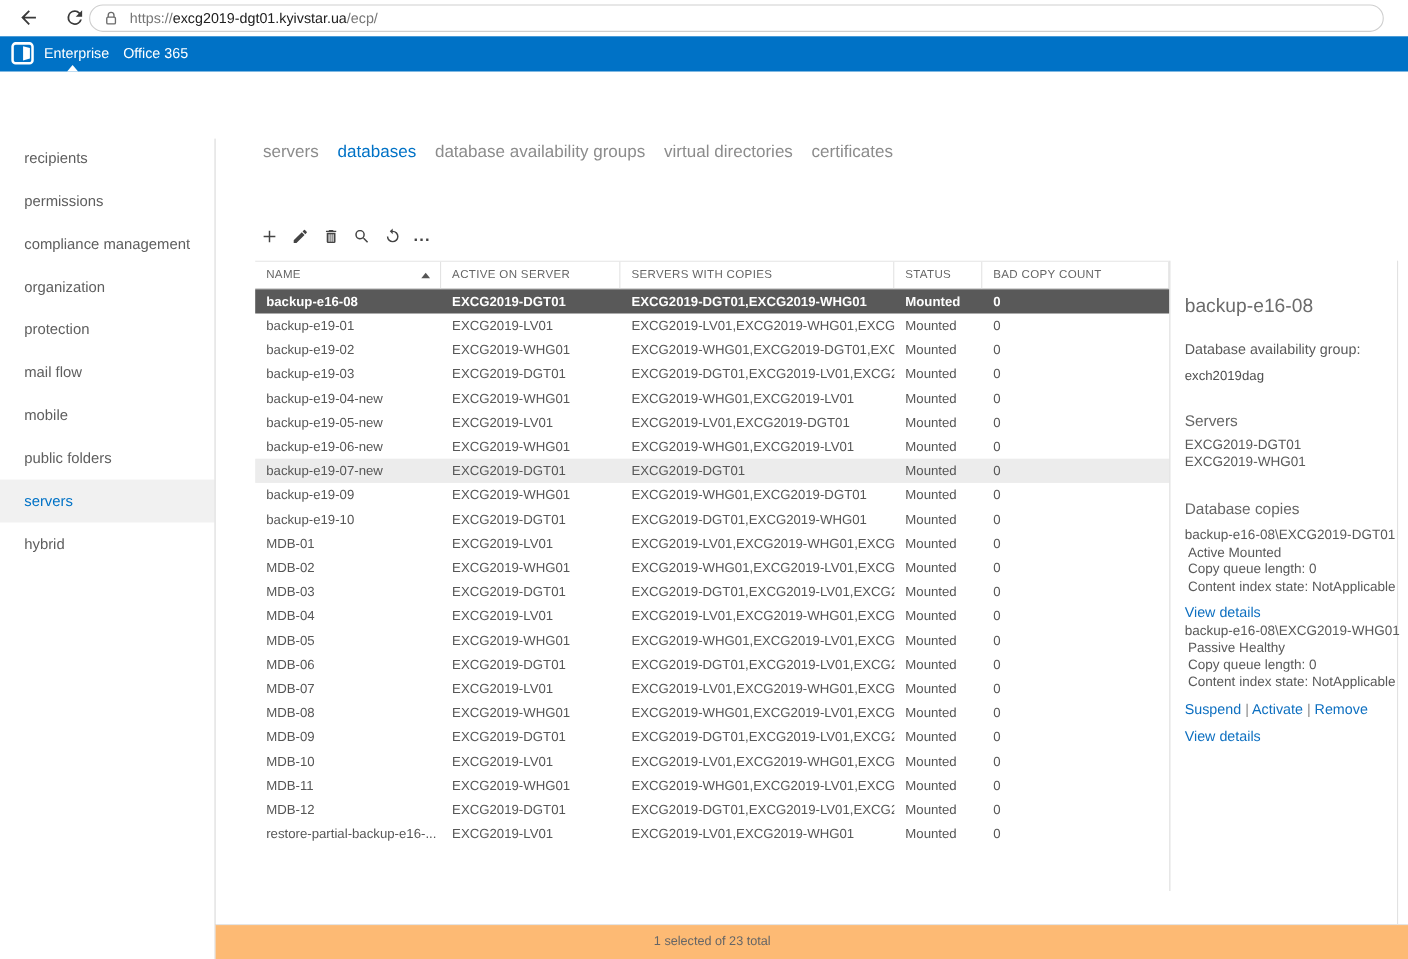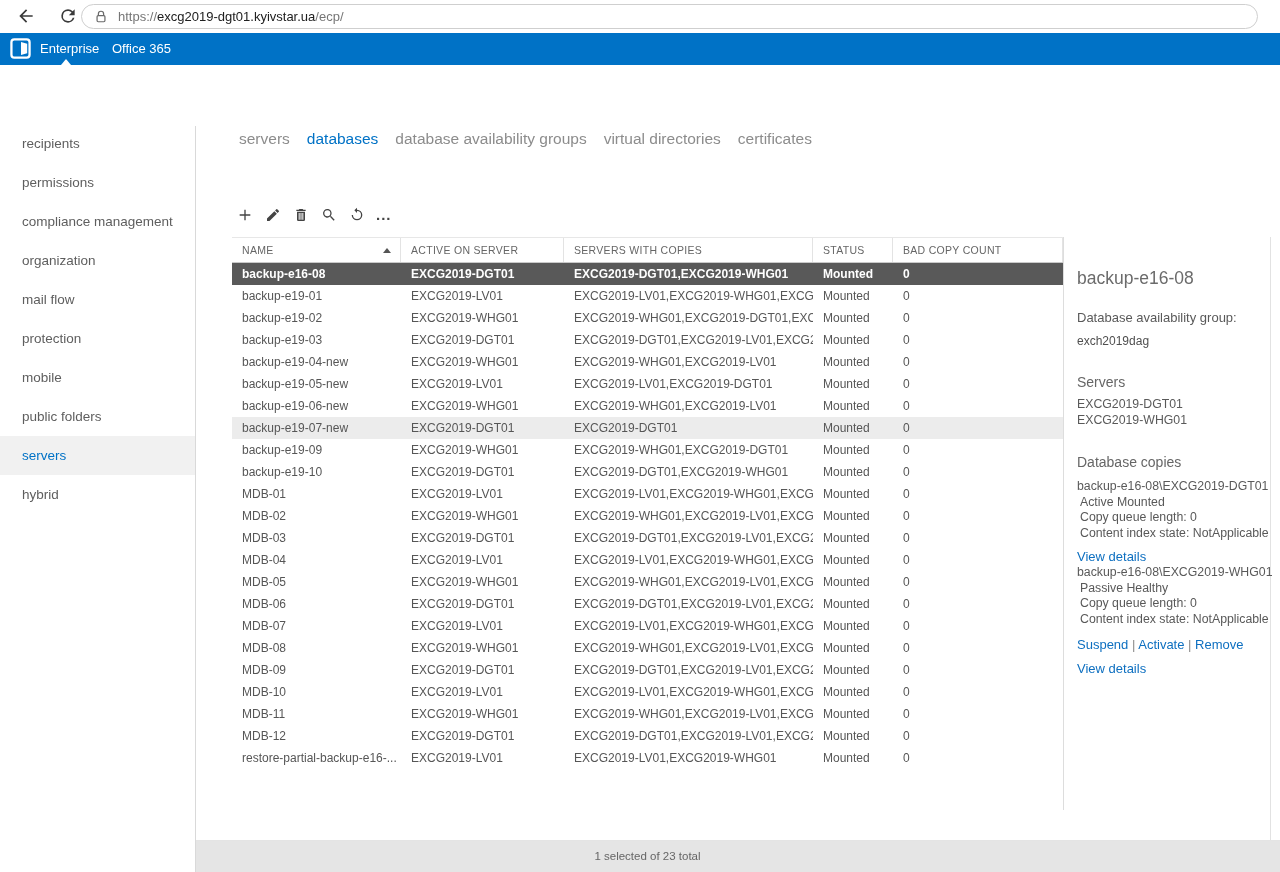--- a/index.html
+++ b/index.html
@@ -81,21 +81,21 @@
   .d-line { font-size:12.3px; line-height:15.5px; color:#595959; white-space:nowrap; }
   .copy-block { margin-top:9px; }
   .copy-sub { padding-left:3px; }
   .d-link { color:var(--link,#0d6fc0); font-size:13px; cursor:pointer; }
   .view-details { display:inline-block; margin-top:8px; }
   .actions-row { margin-top:8px; }
   .copy-link:not(.last)::after { content:" | "; color:#8a8a8a; cursor:default; }
 
   
   .footer { position:absolute; left:196px; top:840px; width:1084px; height:32px;
-            background:#e5e5e5; border-top:1px solid #e4e4e4; }
+            background:#fdba74; border-top:1px solid #e4e4e4; }
   .footer-text { position:absolute; left:36px; top:0; width:831px; text-align:center;
                  line-height:30px; font-size:11.5px; color:#666; }
 </style>
 </head>
 <body>
 
 <div class="screen">
 
   <div class="browser-bar">
     <svg class="nav-icon nav-back" viewBox="0 0 24 24">
@@ -122,22 +122,22 @@
     <div class="brand-tab brand-tab-2">Office 365</div>
     <div class="tab-indicator"></div>
   </div>
 
 
   <div class="sidebar">
       <div class="side-item">recipients</div>
       <div class="side-item">permissions</div>
       <div class="side-item">compliance management</div>
       <div class="side-item">organization</div>
+      <div class="side-item">protection</div>
       <div class="side-item">mail flow</div>
-      <div class="side-item">protection</div>
       <div class="side-item">mobile</div>
       <div class="side-item">public folders</div>
       <div class="side-item selected">servers</div>
       <div class="side-item">hybrid</div>
     </div>
   <div class="side-divider"></div>
 
   <div class="content-tabs">
       <div class="ctab">servers</div>
       <div class="ctab selected">databases</div>

